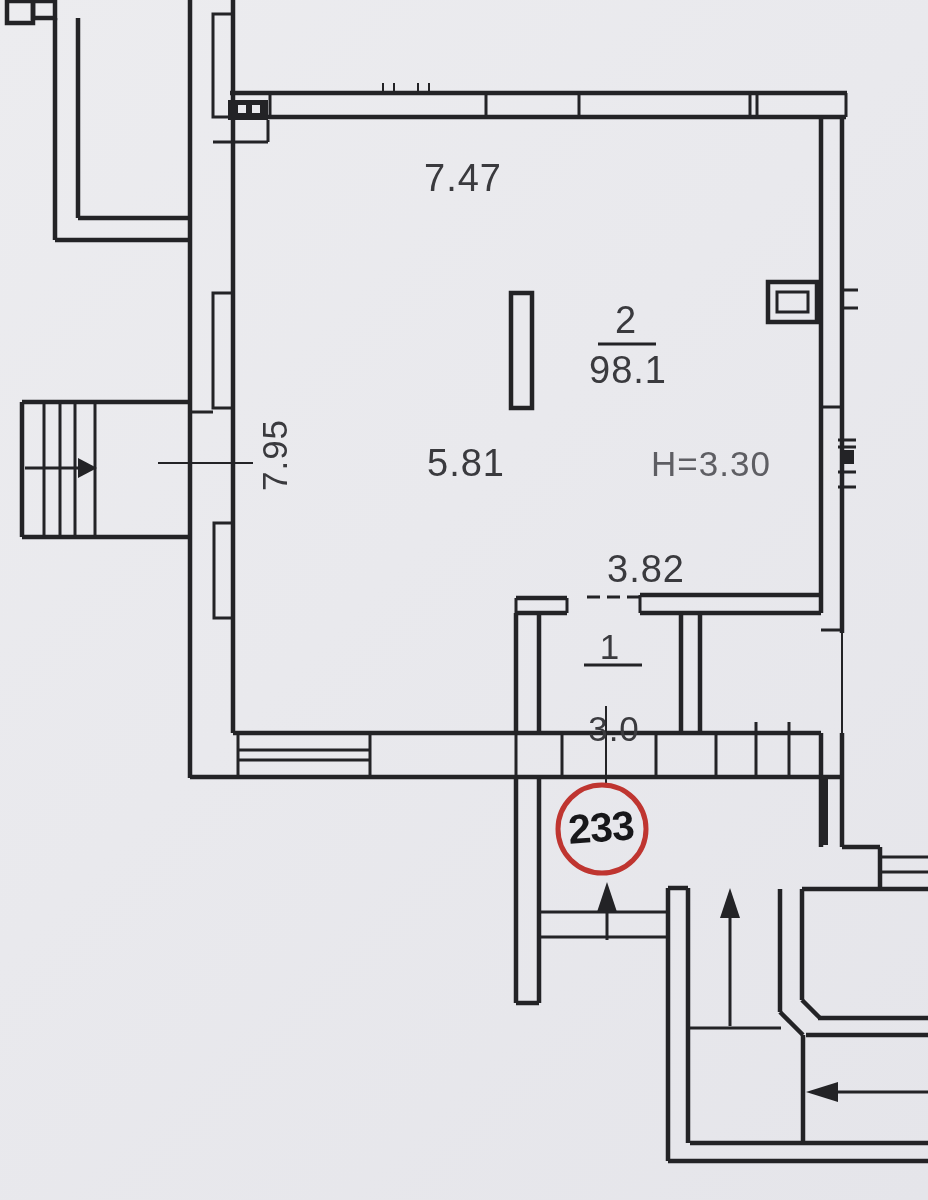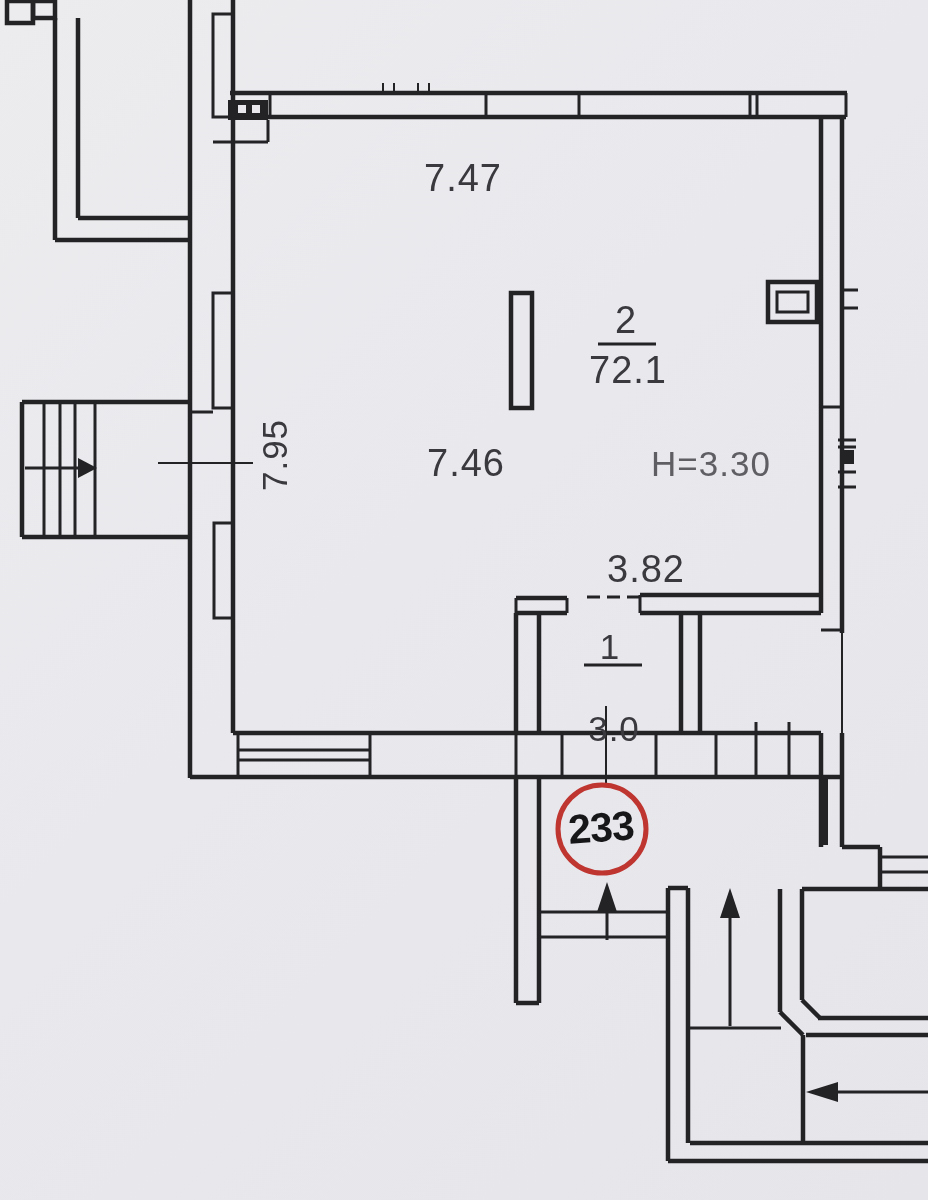--- a/index.html
+++ b/index.html
@@ -201,21 +201,21 @@
       </g>
       <line class="ink t4" x1="690" y1="1143" x2="928" y2="1143"></line>
       <line class="ink t4" x1="668" y1="1161" x2="928" y2="1161"></line>
     </g>
 
     <circle class="red" cx="602" cy="829" r="44"></circle>
   </svg>
 
   <div class="lbl big" style="left:463px;top:178px;">7.47</div>
   <div class="lbl big" style="left:626px;top:320px;">2</div>
-  <div class="lbl big" style="left:628px;top:370px;">72.1</div>
-  <div class="lbl big" style="left:466px;top:463px;">7.46</div>
+  <div class="lbl big" style="left:628px;top:370px;">98.1</div>
+  <div class="lbl big" style="left:466px;top:463px;">5.81</div>
   <div class="lbl mid gray" style="left:663px;top:463px;margin-left:48px;">H=3.30</div>
   <div class="lbl mid rot" style="left:274px;top:455px;">7.95</div>
   <div class="lbl big" style="left:646px;top:569px;">3.82</div>
   <div class="lbl mid" style="left:610px;top:646px;">1</div>
   <div class="lbl mid" style="left:614px;top:688px;margin-top:40px;">3.0</div>
   <div class="lbl unit" style="left:601px;top:828px;">233</div>
 </div>
 
 </body></html>

